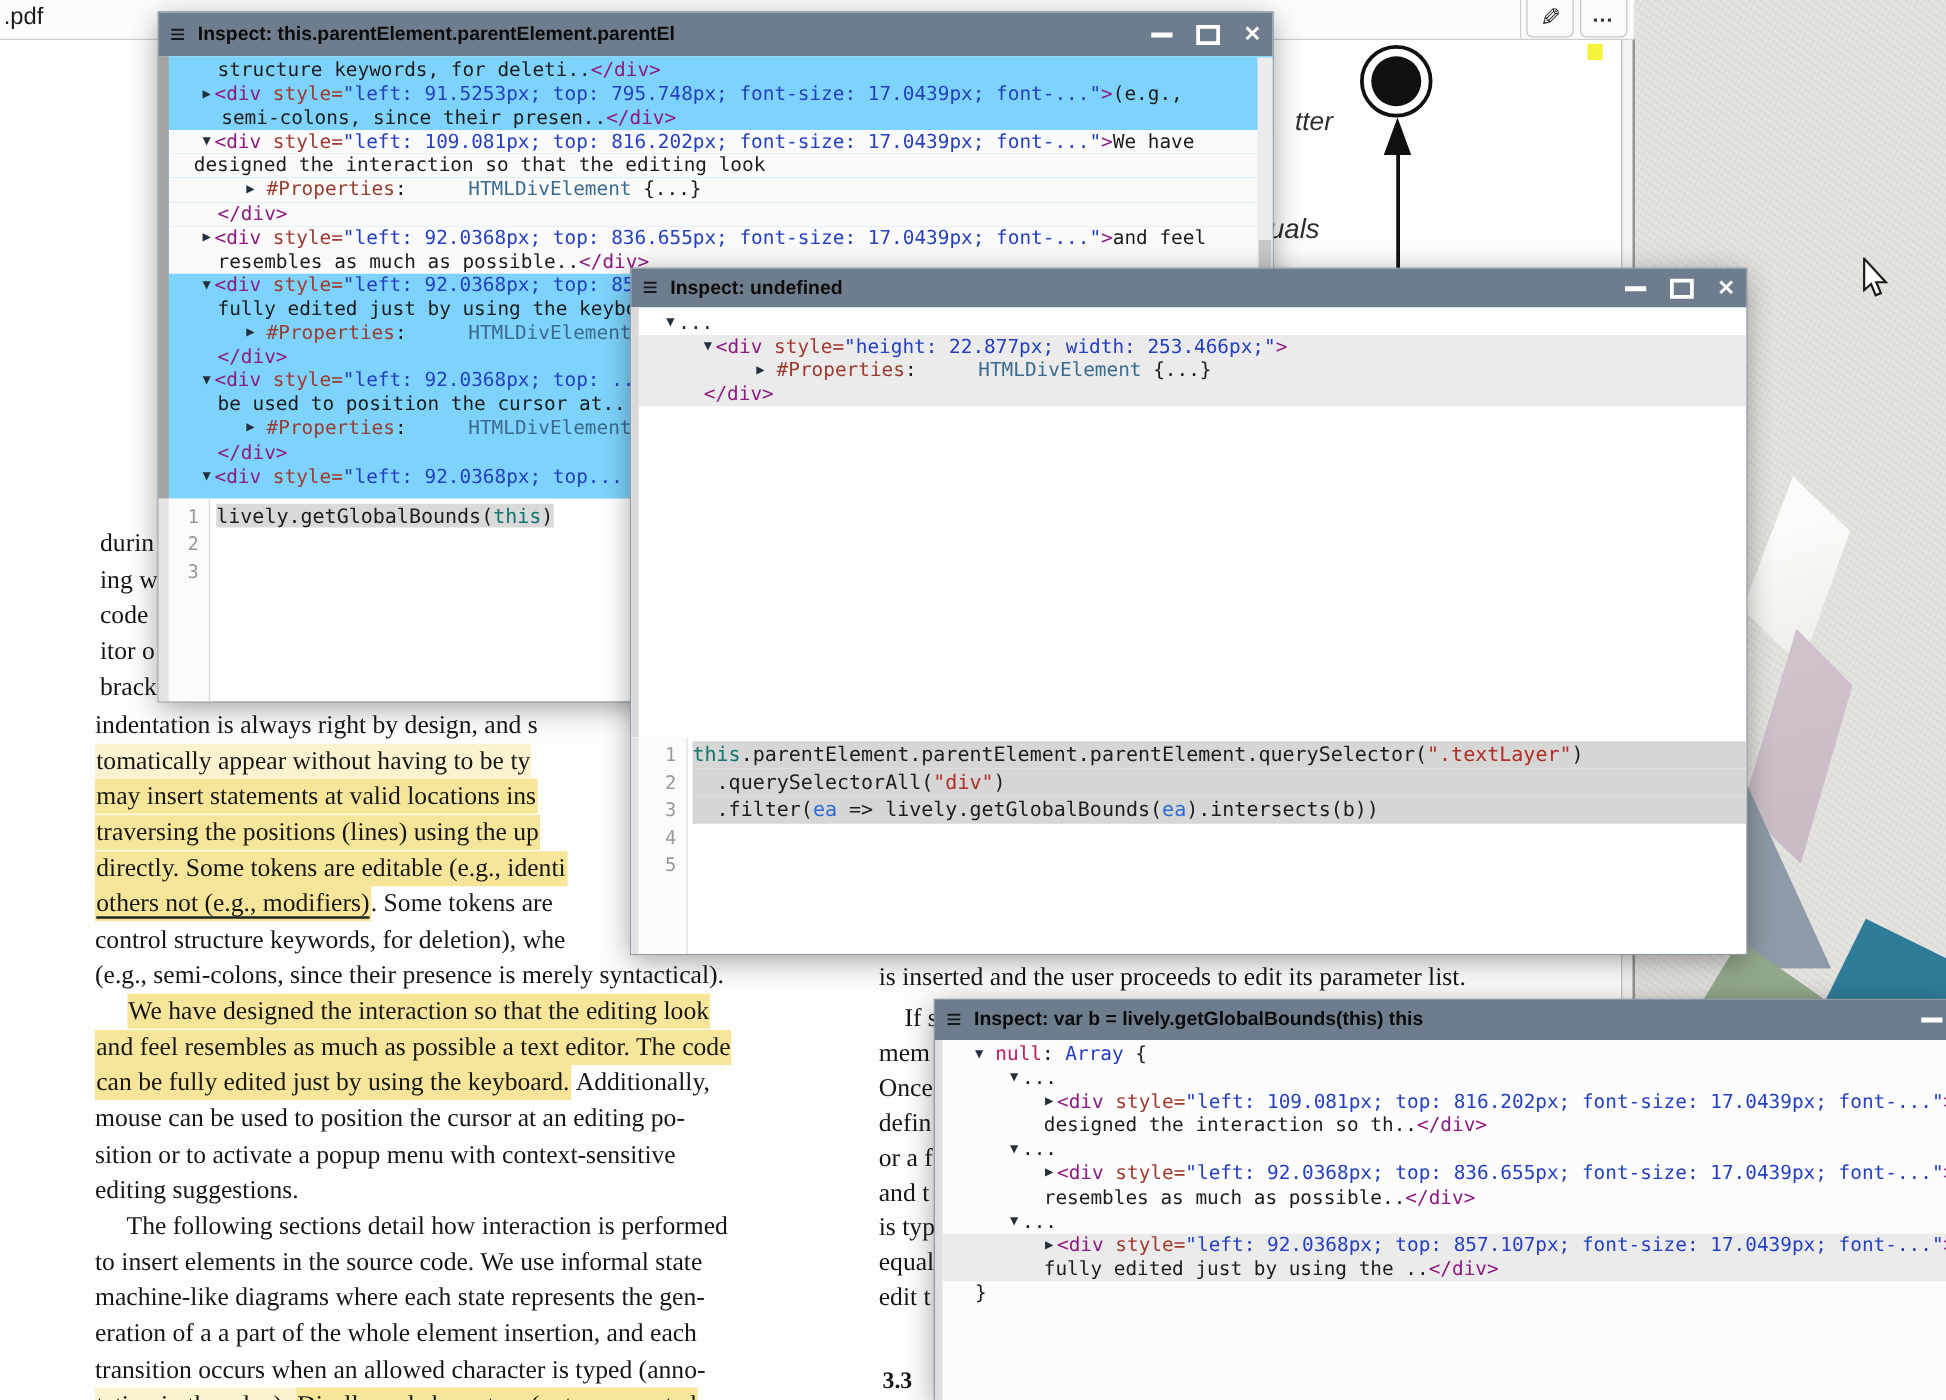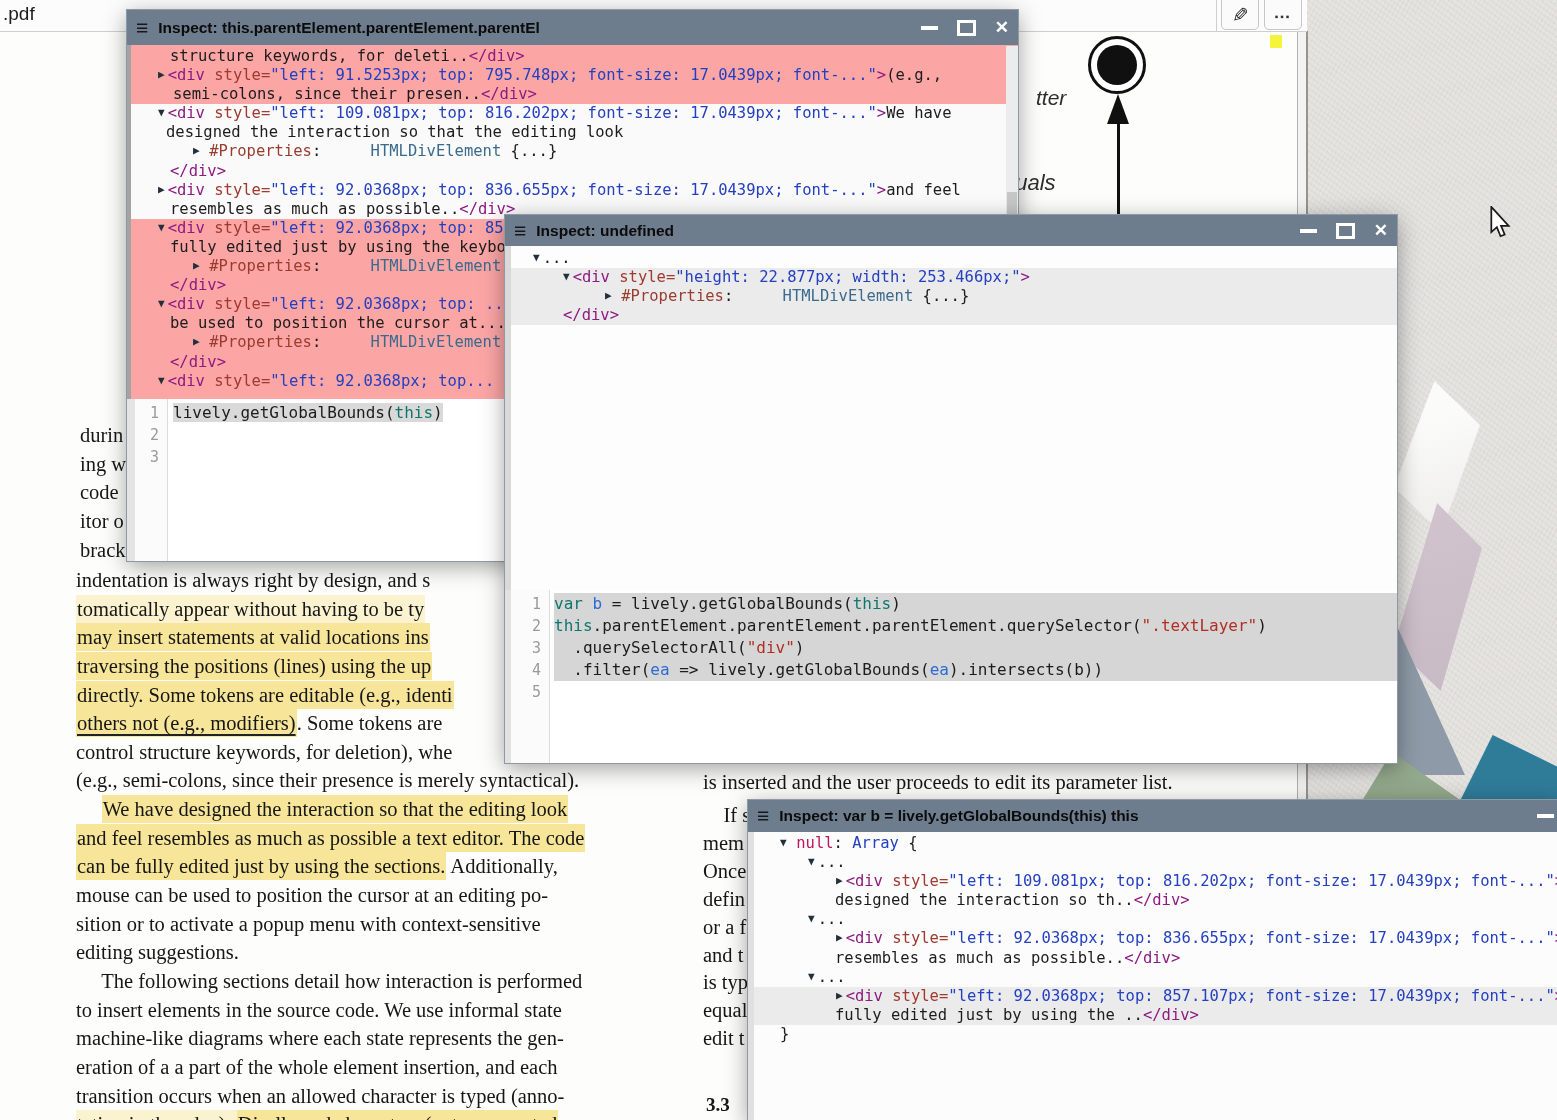--- a/index.html
+++ b/index.html
@@ -109,22 +109,22 @@
   .numline{font:15px/22px "DejaVu Sans Mono",monospace;color:#9a9a9a;text-align:right;
     padding-right:8px;height:22px;}
   .code{position:absolute;top:0;bottom:0;}
   .code .trow{font:16px/22px "DejaVu Sans Mono",monospace;height:22px;}
   .code .trow.hsel span{background:#d9d9d9;}
   .code .trow.hsel2{background:#d6d6d6;}
 
   
   .w1{left:127px;top:10px;width:891px;height:551px;z-index:10;}
   .w1 .tbar{height:35px;}
-  .w1 .tree{position:absolute;left:0;top:35px;right:0;height:354px;background:#fca5a5;
-    border-left:4px solid #a3a3a3;overflow:hidden;padding-top:2px;box-sizing:border-box;}
+  .w1 .tree{position:absolute;left:0;top:35px;right:0;height:354px;background:#7dd3fc;
+    border-left:8px solid #a3a3a3;overflow:hidden;padding-top:2px;box-sizing:border-box;}
   .w1 .editor{left:0;top:389px;right:0;bottom:0;border-left:8px solid #e4e4e4;box-sizing:border-box;}
   .w1 .gutter{width:33px;}
   .w1 .code{left:34px;right:0;padding:3px 0 0 4px;}
   .w1 .gutter{padding-top:3px;}
   .w1 .sb{position:absolute;right:0;top:36px;width:12px;height:352px;background:#ececec;}
   .w1 .sb .thumb{position:absolute;right:1px;top:146px;width:10px;height:28px;background:#c7c7c7;}
 
   
   .w2{left:505px;top:215px;width:892px;height:548px;z-index:20;}
   .w2 .tree{position:absolute;left:0;top:31px;right:0;height:344px;background:#fdfdfd;
@@ -175,21 +175,21 @@
       <div class="dline"><span>indentation is always right by design, and s</span></div>
       <div class="dline"><span class="m-pale">tomatically appear without having to be ty</span></div>
       <div class="dline"><span class="m-hl">may insert statements at valid locations ins</span></div>
       <div class="dline"><span class="m-hl">traversing the positions (lines) using the up</span></div>
       <div class="dline"><span class="m-hl">directly. Some tokens are editable (e.g., identi</span></div>
       <div class="dline"><span class="m-uhl">others not (e.g., modifiers)</span><span>. Some tokens are</span></div>
       <div class="dline"><span>control structure keywords, for deletion), whe</span></div>
       <div class="dline"><span>(e.g., semi-colons, since their presence is merely syntactical).</span></div>
       <div class="dline"><span>     </span><span class="m-hl">We have designed the interaction so that the editing look</span></div>
       <div class="dline"><span class="m-hl">and feel resembles as much as possible a text editor. The code</span></div>
-      <div class="dline"><span class="m-hl">can be fully edited just by using the sections.</span><span> Additionally,</span></div>
+      <div class="dline"><span class="m-hl">can be fully edited just by using the keyboard.</span><span> Additionally,</span></div>
       <div class="dline"><span>mouse can be used to position the cursor at an editing po-</span></div>
       <div class="dline"><span>sition or to activate a popup menu with context-sensitive</span></div>
       <div class="dline"><span>editing suggestions.</span></div>
       <div class="dline"><span>     </span><span>The following sections detail how interaction is performed</span></div>
       <div class="dline"><span>to insert elements in the source code. We use informal state</span></div>
       <div class="dline"><span>machine-like diagrams where each state represents the gen-</span></div>
       <div class="dline"><span>eration of a a part of the whole element insertion, and each</span></div>
       <div class="dline"><span>transition occurs when an allowed character is typed (anno-</span></div>
       <div class="dline"><span class="m-pale">tation in the edge). </span><span class="m-hl">Disallowed characters (not represented</span></div>
     </div>
@@ -229,21 +229,21 @@
         <span class="ic-min"></span>
         <span class="ic-max"></span>
         <span class="ic-close">✕</span>
       </span>
     </div>
     <div class="tree">
         <div class="trow" style="padding-left: 39px;"><span class="c-txt">structure keywords, for deleti..</span><span class="c-tag">&lt;/div&gt;</span></div>
         <div class="trow" style="padding-left: 27px;"><span class="c-arr">▶</span><span class="c-tag">&lt;div</span><span class="c-attr"> style=</span><span class="c-val">"left: 91.5253px; top: 795.748px; font-size: 17.0439px; font-..."</span><span class="c-tag">&gt;</span><span class="c-txt">(e.g.,</span></div>
         <div class="trow" style="padding-left: 42px;"><span class="c-txt">semi-colons, since their presen..</span><span class="c-tag">&lt;/div&gt;</span></div>
         <div class="trow ha" style="padding-left: 27px;"><span class="c-arr">▼</span><span class="c-tag">&lt;div</span><span class="c-attr"> style=</span><span class="c-val">"left: 109.081px; top: 816.202px; font-size: 17.0439px; font-..."</span><span class="c-tag">&gt;</span><span class="c-txt">We have</span></div>
-        <div class="trow ha" style="padding-left: 35px;"><span class="c-txt">designed the interaction so that the editing look</span></div>
+        <div class="trow ha" style="padding-left: 20px;"><span class="c-txt">designed the interaction so that the editing look</span></div>
         <div class="trow ha" style="padding-left: 62px;"><span class="c-arr">▶ </span><span class="c-prop">#Properties</span><span class="c-txt">: </span><span class="c-cls">HTMLDivElement</span><span class="c-txt"> {...}</span></div>
         <div class="trow ha" style="padding-left: 39px;"><span class="c-tag">&lt;/div&gt;</span></div>
         <div class="trow ha" style="padding-left: 27px;"><span class="c-arr">▶</span><span class="c-tag">&lt;div</span><span class="c-attr"> style=</span><span class="c-val">"left: 92.0368px; top: 836.655px; font-size: 17.0439px; font-..."</span><span class="c-tag">&gt;</span><span class="c-txt">and feel</span></div>
         <div class="trow ha" style="padding-left: 39px;"><span class="c-txt">resembles as much as possible..</span><span class="c-tag">&lt;/div&gt;</span></div>
         <div class="trow" style="padding-left: 27px;"><span class="c-arr">▼</span><span class="c-tag">&lt;div</span><span class="c-attr"> style=</span><span class="c-val">"left: 92.0368px; top: 857.107px; font-si...</span></div>
         <div class="trow" style="padding-left: 39px;"><span class="c-txt">fully edited just by using the keyboard...</span></div>
         <div class="trow" style="padding-left: 62px;"><span class="c-arr">▶ </span><span class="c-prop">#Properties</span><span class="c-txt">: </span><span class="c-cls">HTMLDivElement</span></div>
         <div class="trow" style="padding-left: 39px;"><span class="c-tag">&lt;/div&gt;</span></div>
         <div class="trow" style="padding-left: 27px;"><span class="c-arr">▼</span><span class="c-tag">&lt;div</span><span class="c-attr"> style=</span><span class="c-val">"left: 92.0368px; top: ...</span></div>
         <div class="trow" style="padding-left: 39px;"><span class="c-txt">be used to position the cursor at...</span></div>
@@ -286,21 +286,20 @@
       </div>
     <div class="editor">
       <div class="gutter">
           <div class="numline">1</div>
           <div class="numline">2</div>
           <div class="numline">3</div>
           <div class="numline">4</div>
           <div class="numline">5</div>
         </div>
       <div class="code">
-          <div class="trow hsel2"><span class="c-kw">var</span><span class="c-pln"> </span><span class="c-vr">b</span><span class="c-pln"> = lively.getGlobalBounds(</span><span class="c-kw">this</span><span class="c-pln">)</span></div>
           <div class="trow hsel2"><span class="c-kw">this</span><span class="c-pln">.parentElement.parentElement.parentElement.querySelector(</span><span class="c-str">".textLayer"</span><span class="c-pln">)</span></div>
           <div class="trow hsel2"><span class="c-pln">  .querySelectorAll(</span><span class="c-str">"div"</span><span class="c-pln">)</span></div>
           <div class="trow hsel2"><span class="c-pln">  .filter(</span><span class="c-vr">ea</span><span class="c-pln"> =&gt; lively.getGlobalBounds(</span><span class="c-vr">ea</span><span class="c-pln">).intersects(b))</span></div>
           <div class="trow"></div>
         </div>
     </div>
   </div>
 
   <div class="win w3">
     <div class="tbar">

